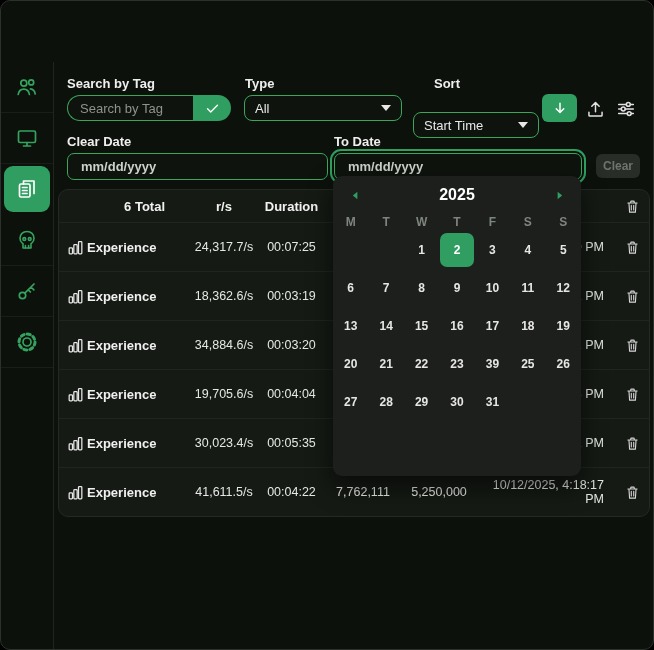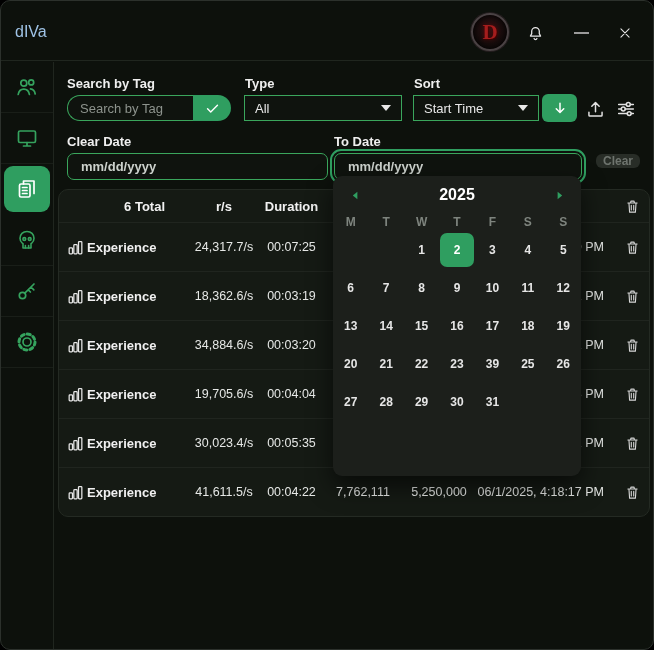--- a/index.html
+++ b/index.html
@@ -43,42 +43,42 @@
     font-family:inherit; outline:none; }
   .ginput::placeholder { color:#8d938d; }
   .date-input::placeholder { color:#ccd1cc; font-weight:bold; }
 
   #search-group { position:absolute; left:12px; top:33px; width:164px; height:26px; display:flex; }
   #search-input { flex:1; min-width:0; border-radius:13px 0 0 13px; border-right:none; padding:0 12px; }
   #search-go { width:38px; background:#2f9e60; border:none; border-radius:0 13px 13px 0;
     color:#fff; display:flex; align-items:center; justify-content:center; cursor:pointer; }
 
   .dropdown { position:absolute; height:26px; background:#0f130e; border:1px solid #3aa65c;
-    border-radius:0; display:flex; align-items:center; justify-content:space-between;
+    border-radius:8px; display:flex; align-items:center; justify-content:space-between;
     padding:0 10px; font-size:13px; color:#e8e8e8; cursor:pointer; }
   #type-dropdown { left:189px; top:33px; width:158px; }
-  #sort-dropdown { left:358px; top:33px; width:126px; }
+  #sort-dropdown { left:358px; top:50px; width:126px; }
   .caret { width:0; height:0; border-left:5px solid transparent; border-right:5px solid transparent;
     border-top:6px solid #e8e8e8; }
 
   #sort-dir-btn { position:absolute; left:487px; top:32px; width:35px; height:28px;
     background:#2f9e60; border:none; border-radius:6px; color:#fff; cursor:pointer;
     display:flex; align-items:center; justify-content:center; }
   .icon-btn { position:absolute; top:34px; background:none; border:none; color:#e2e2e2;
     cursor:pointer; width:26px; height:26px; display:flex; align-items:center; justify-content:center; }
   #export-btn { left:527px; }
   #filter-btn { left:558px; }
 
   #from-label { left:12px; top:72px; }
   #to-label { left:279px; top:72px; }
   #from-input { position:absolute; left:12px; top:91px; width:261px; height:27px;
     border-radius:7px; padding:0 13px; }
   #to-input { position:absolute; left:279px; top:91px; width:248px; height:27px;
     border-radius:7px; padding:0 13px; outline:2px solid #2f9e60; outline-offset:2px; }
-  #clear-btn { position:absolute; left:541px; top:92px; width:44px; height:14px;
+  #clear-btn { position:absolute; left:541px; top:92px; width:44px; height:24px;
     background:#282d27; border:none; border-radius:6px; color:#6e746e; font-size:12px;
     font-weight:bold; font-family:inherit; cursor:pointer; }
 
   
   #table { position:absolute; left:3px; top:127px; width:592px;
     border:1px solid #242a23; border-radius:10px; background:#151a14; overflow:hidden; }
   .trow { display:grid; grid-template-columns:28px 102px 70px 65px 78px 74px 140px 1fr;
     align-items:center; height:49px; border-top:1px solid #20251f; font-size:12.5px; color:#e6e8e6; }
   .trow.head { height:32px; border-top:none; font-weight:bold; font-size:13px; color:#f2f2f2; }
   .cell-r { text-align:center; }
@@ -113,40 +113,20 @@
   .day.sel::before { content:""; position:absolute; width:34px; height:34px;
     background:#2f9e60; border-radius:7px; z-index:0; }
   .day.sel span { position:relative; z-index:1; }
   .day span { position:relative; }
 </style>
 </head>
 <body>
 
 <div id="window">
 
-  <div id="titlebar">
-    <div id="app-title">dIVa</div>
-    <div id="logo">
-        <span>D</span>
-      </div>
-    <button class="tb-btn" id="bell-btn">
-      <svg width="19" height="19" viewBox="0 0 24 24" fill="none" stroke="currentColor" stroke-width="1.6" stroke-linecap="round" stroke-linejoin="round">
-        <path d="M12 4.5a4.8 4.8 0 0 1 4.8 4.8v2.9l1.6 3.1H5.6l1.6-3.1V9.3A4.8 4.8 0 0 1 12 4.5z"></path>
-        <path d="M10.2 18.3a1.9 1.9 0 0 0 3.6 0"></path>
-        </svg>
-    </button>
-    <button class="tb-btn" id="min-btn">
-        <div class="dash"></div>
-      </button>
-    <button class="tb-btn" id="close-btn">
-      <svg width="14" height="14" viewBox="0 0 24 24" fill="none" stroke="currentColor" stroke-width="1.8" stroke-linecap="round">
-          <path d="M5 5l14 14M19 5L5 19"></path>
-        </svg>
-    </button>
-  </div>
 
   <div id="sidebar">
     <div class="side-item">
       <svg viewBox="0 0 24 24" fill="none" stroke="currentColor" stroke-width="1.7" stroke-linecap="round" stroke-linejoin="round">
         <circle cx="8.8" cy="8.2" r="3"></circle>
           <path d="M3.2 19.5c.5-3.4 2.7-5.4 5.6-5.4s5.1 2 5.6 5.4"></path>
         <circle cx="16.2" cy="7.4" r="2.5"></circle>
           <path d="M15.5 13.9c2.5.3 4.2 2 4.7 5.1"></path>
         </svg>
     </div>
@@ -183,21 +163,21 @@
         <circle cx="12" cy="12" r="8" stroke-width="3" stroke-dasharray="3.1 3.18"></circle>
         <circle cx="12" cy="12" r="4" stroke-width="1.7"></circle>
         </svg>
     </div>
   </div>
 
   <div id="main">
 
     <div class="flabel" style="left:12px;top:14px">Search by Tag</div>
     <div class="flabel" style="left:190px;top:14px">Type</div>
-    <div class="flabel" style="left:359px;top:14px">Sort</div>
+    <div class="flabel" style="left:379px;top:14px">Sort</div>
 
     <div id="search-group">
       <input id="search-input" class="ginput" placeholder="Search by Tag" style="">
       <button id="search-go">
         <svg width="17" height="17" viewBox="0 0 24 24" fill="none" stroke="currentColor" stroke-width="2" stroke-linecap="round" stroke-linejoin="round">
             <path d="M5 12.5l4.5 4.5L19 7.5"></path>
           </svg>
       </button>
     </div>
 
@@ -382,21 +362,21 @@
               <rect x="4" y="12.5" width="4.2" height="7.5" rx="1"></rect>
               <rect x="9.9" y="8.5" width="4.2" height="11.5" rx="1"></rect>
               <rect x="15.8" y="4.5" width="4.2" height="15.5" rx="1"></rect>
             </svg>
           </div>
         <div class="cell-tag">Experience</div>
         <div class="cell-r">41,611.5/s</div>
         <div class="cell-r">00:04:22</div>
         <div class="cell-r">7,762,111</div>
         <div class="cell-r">5,250,000</div>
-        <div class="cell-time">06/1/2025, 4:18:17 PM</div>
+        <div class="cell-time">10/12/2025, 4:18:17 PM</div>
         <div class="cell-trash">
             <button class="trash-btn">
           <svg viewBox="0 0 24 24" fill="none" stroke="currentColor" stroke-width="1.6" stroke-linecap="round" stroke-linejoin="round">
                 <path d="M5.5 7h13M9.5 7V5.5a1 1 0 0 1 1-1h3a1 1 0 0 1 1 1V7M7 7l.9 13h8.2L17 7"></path>
                 <path d="M10.3 10.5v6.5M13.7 10.5v6.5"></path>
               </svg>
         </button>
           </div>
       </div>
     </div>

